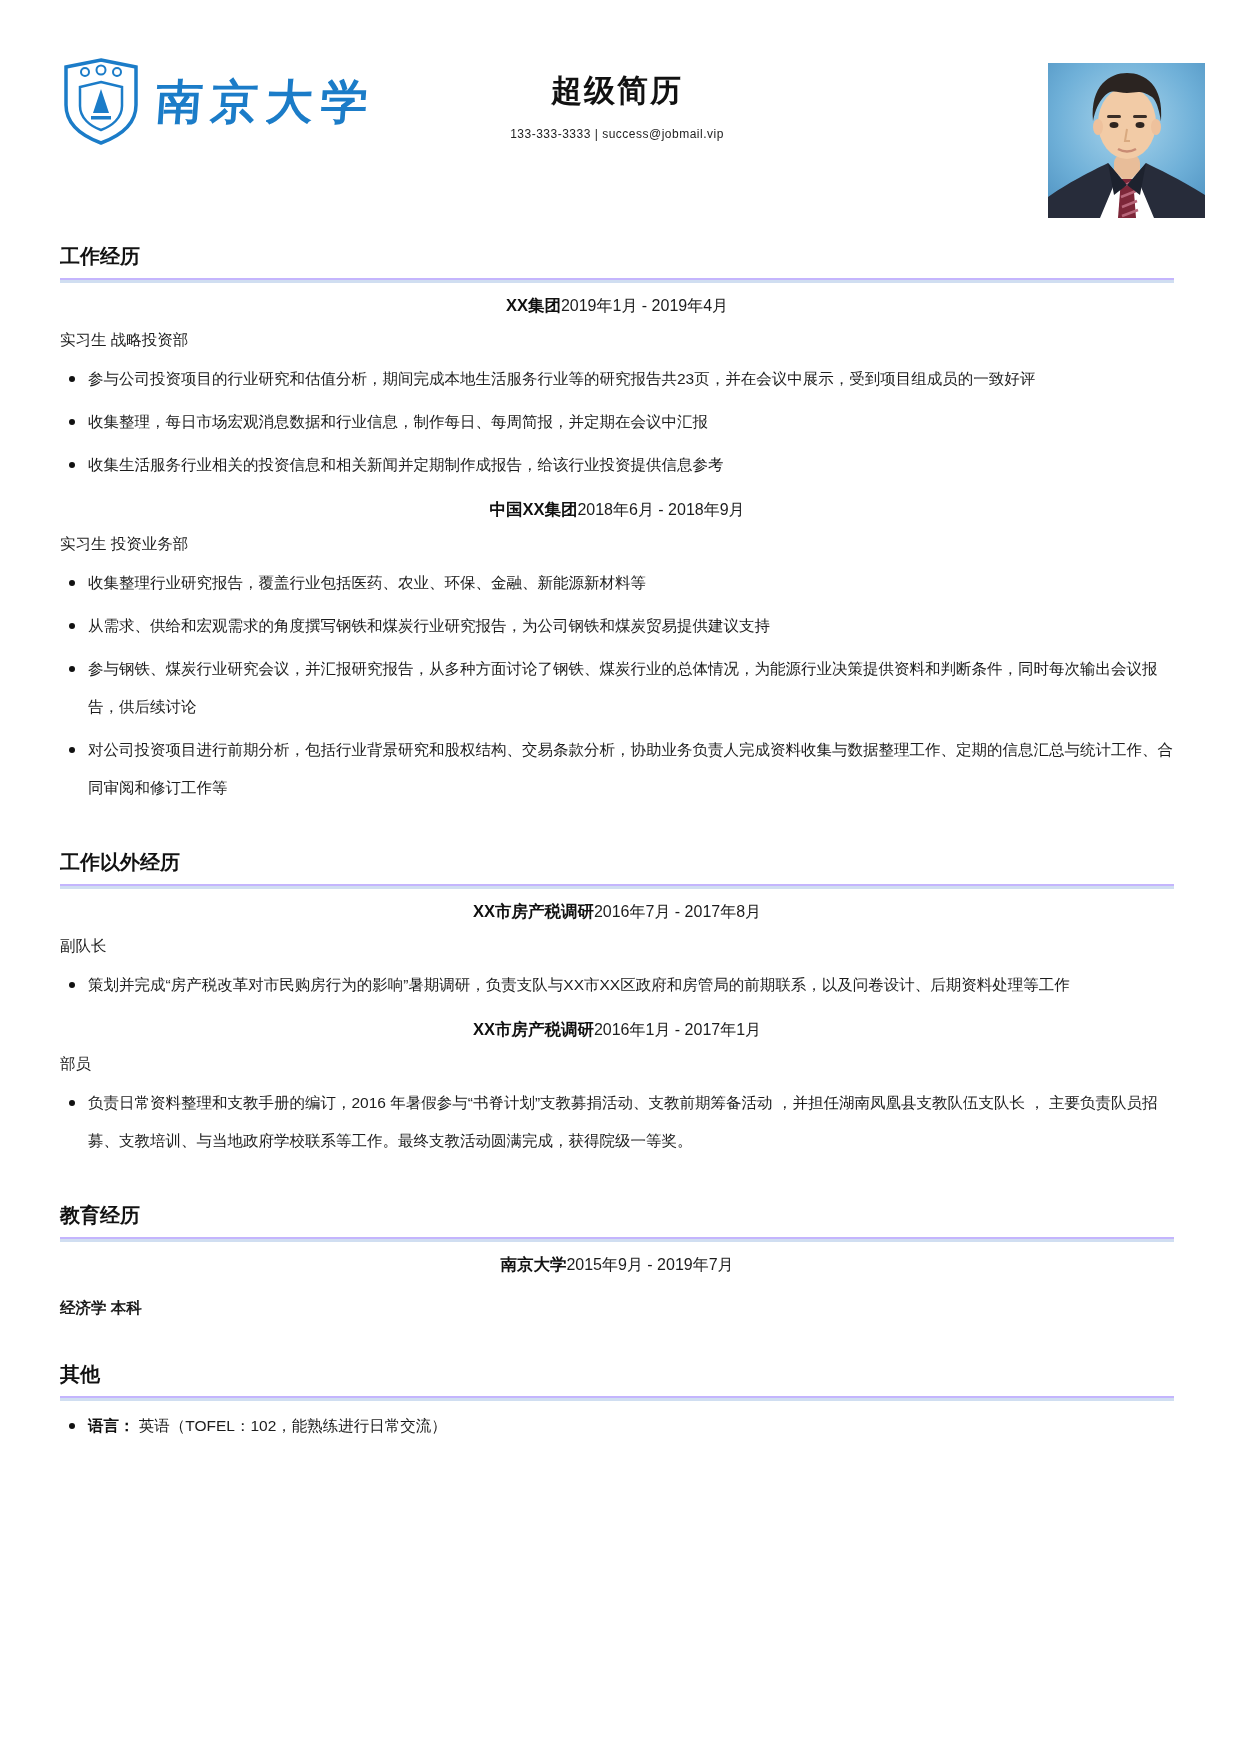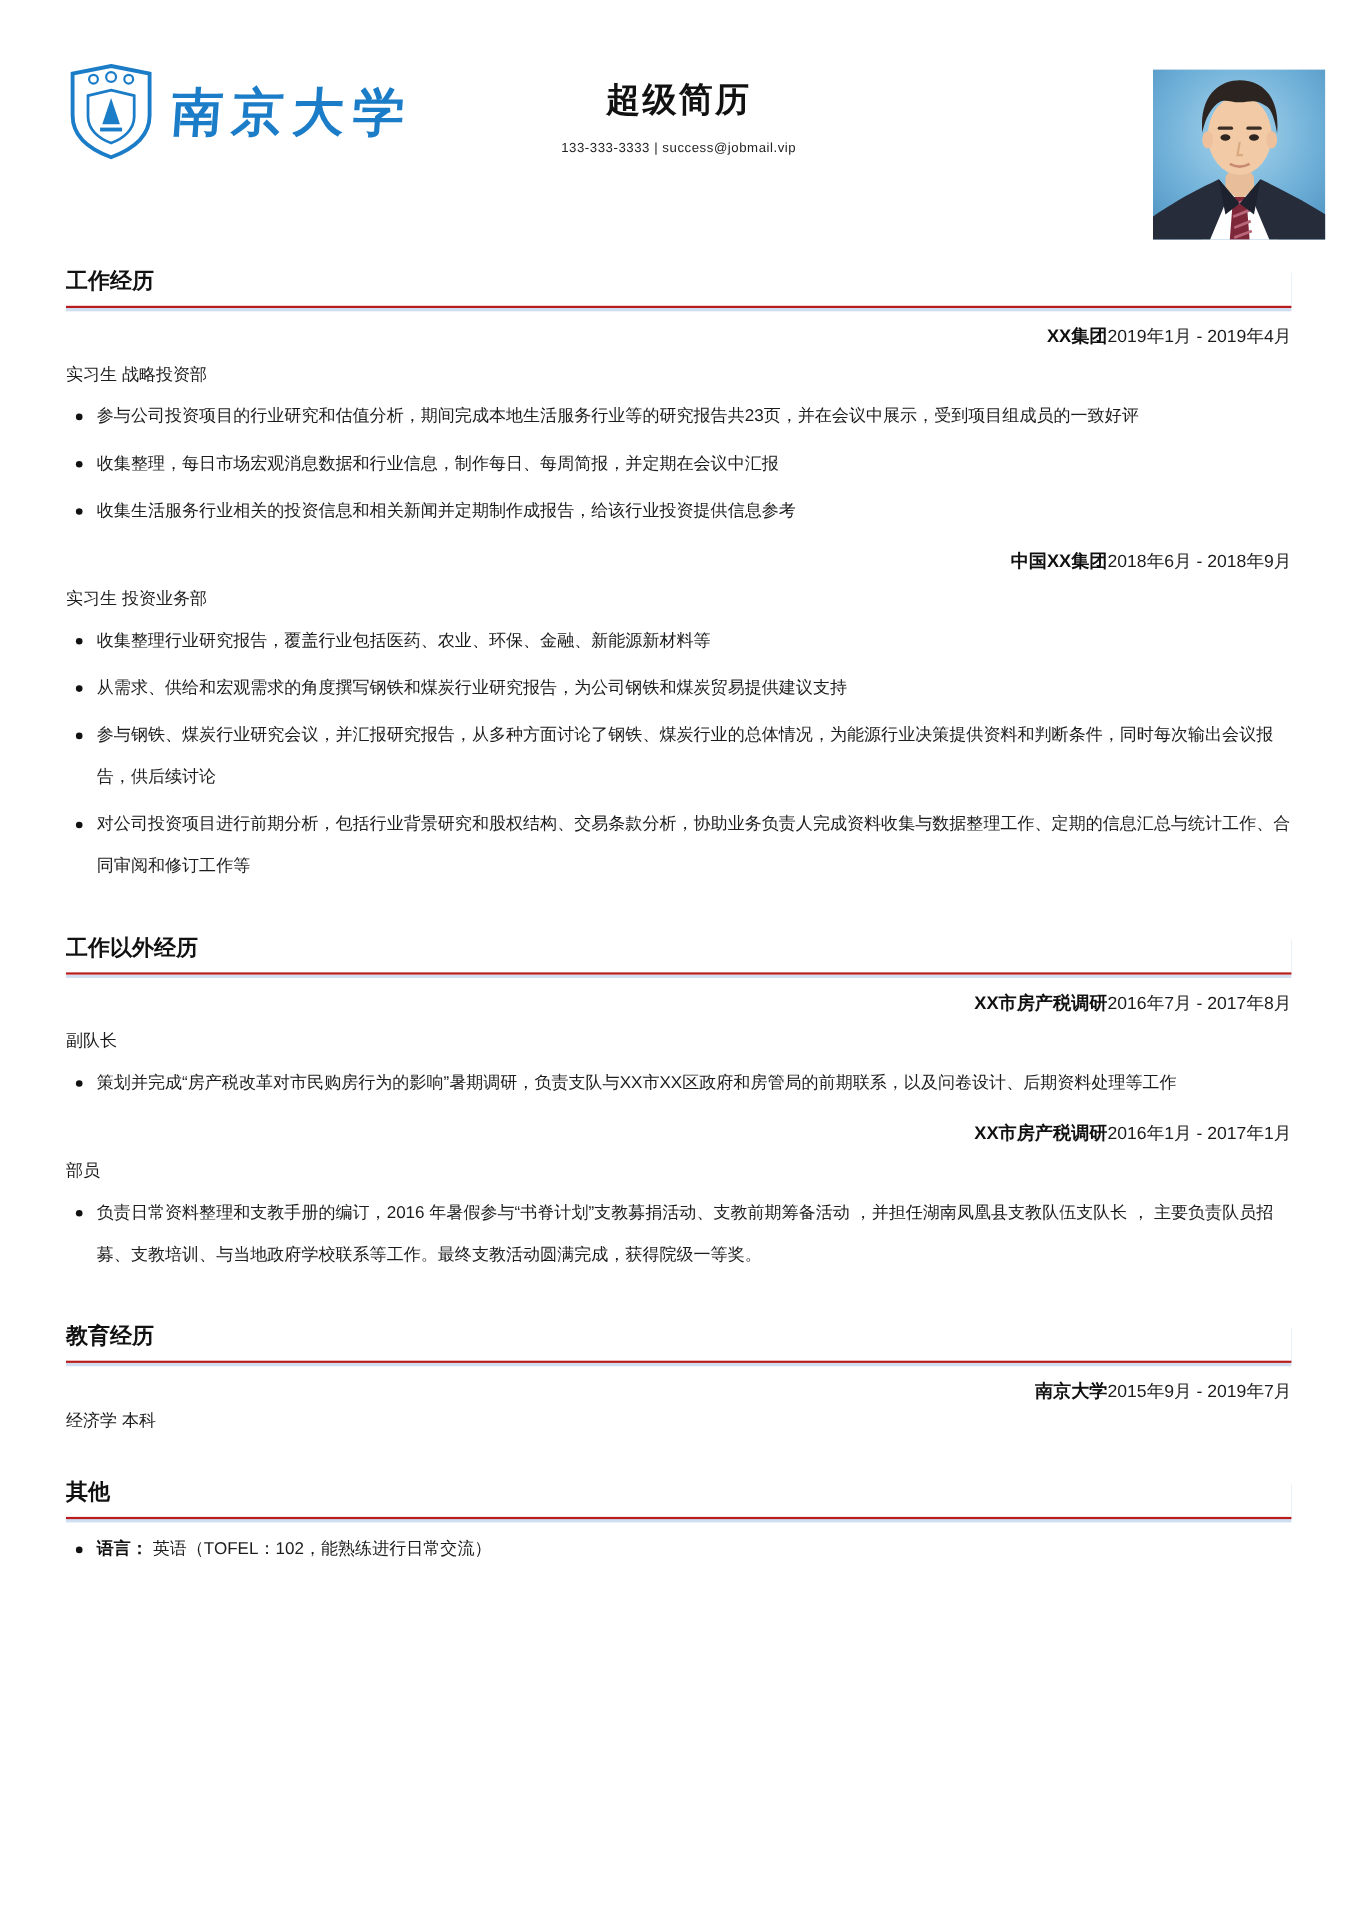--- a/index.html
+++ b/index.html
@@ -22,39 +22,39 @@
   h1{margin:0;font-size:31px;font-weight:bold;color:#111;letter-spacing:2px;}
   .contact{margin-top:15px;font-size:12px;color:#222;letter-spacing:.5px;}
   .photo{position:absolute;right:-31px;top:63px;width:157px;height:155px;overflow:hidden;}
   .photo svg{display:block;}
 
   
   section{margin-top:44px;}
   section.first{margin-top:0;}
   h2{
     margin:0;font-size:20px;line-height:23px;font-weight:bold;color:#111;
-    padding-bottom:10px;border-bottom:2px solid #b91c1c;
+    padding-bottom:10px;border-bottom:2px solid #c4b5fd;
     box-shadow:0 3px 0 rgba(120,160,215,.35);
   }
   .entry{margin-top:15px;}
-  .entry-head{display:flex;justify-content:flex-end;align-items:baseline;}
+  .entry-head{display:flex;justify-content:center;align-items:baseline;}
   .org{font-size:16.5px;font-weight:bold;color:#111;}
   .date{font-size:16px;color:#1c1c1c;}
   .role{margin-top:13px;font-size:15.5px;color:#1c1c1c;}
   ul{list-style:none;margin:9px 0 0 0;padding:0;}
   li{
     position:relative;padding-left:28px;font-size:15.5px;line-height:38px;
     color:#1c1c1c;margin-bottom:5px;
   }
   li::before{
     content:"";position:absolute;left:9px;top:16px;width:6px;height:6px;
     border-radius:50%;background:#111;
   }
   li .lbl{font-weight:bold;color:#111;}
-  .entry.no-bullets .role{margin-top:5px;}
+  .entry.no-bullets .role{margin-top:22px;font-weight:bold;}
 </style>
 </head>
 <body>
 
 <div class="page">
 
   <header>
     <div class="logo">
       <svg width="82" height="90" viewBox="0 0 82 90">
         <path d="M41 4 L76 11 V49 C76 68 60 80 41 87 C22 80 6 68 6 49 V11 Z" fill="none" stroke="#1b7cc8" stroke-width="3.5"></path>

